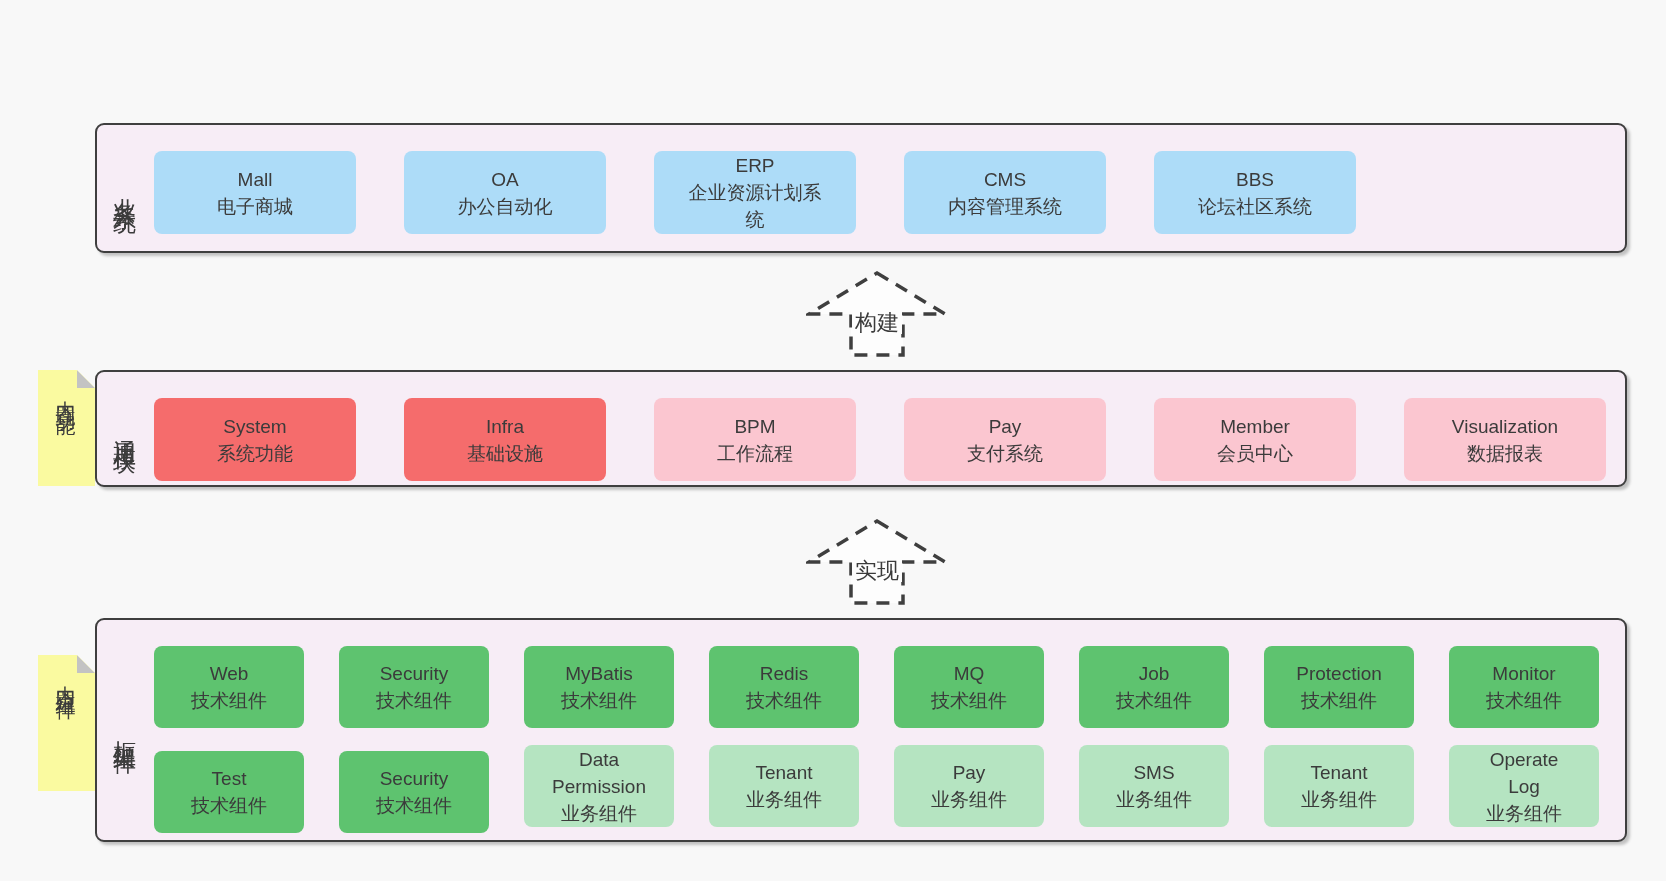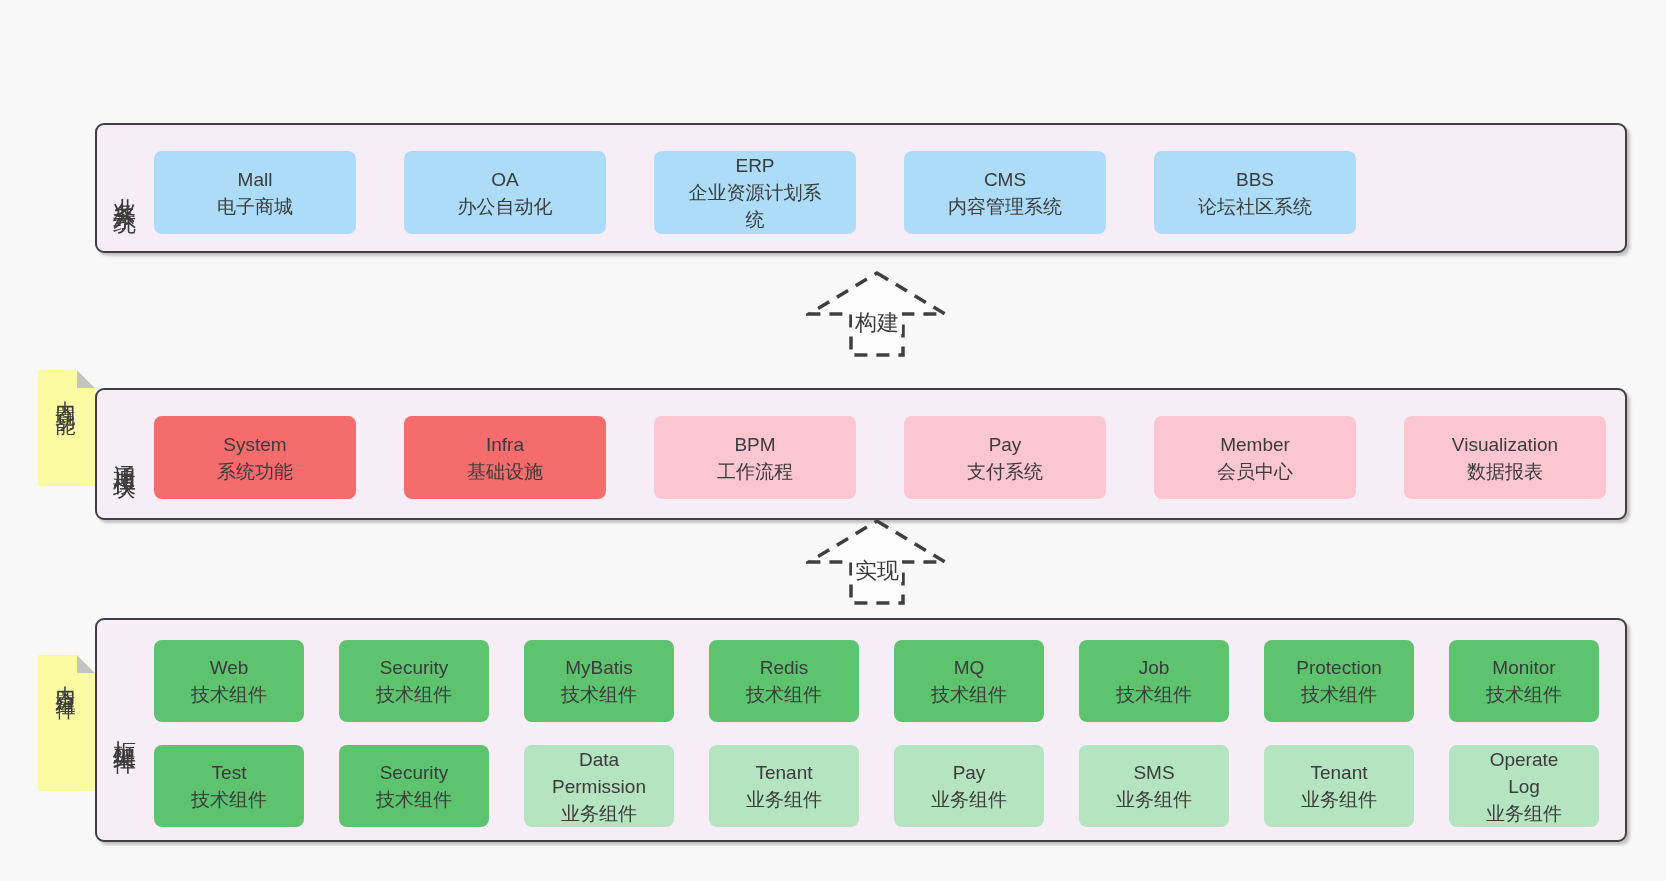--- a/index.html
+++ b/index.html
@@ -15,21 +15,21 @@
   }
   .stage{position:relative;width:1666px;height:881px;background:var(--page-bg);overflow:hidden;}
 
   .band{
     position:absolute;left:95px;width:1532px;box-sizing:border-box;
     background:var(--band-bg);
     border:2px solid var(--band-border);border-radius:9px;
     box-shadow:3px 3px 3px rgba(0,0,0,0.22);
   }
   .band-business{top:123px;height:130px;}
-  .band-modules{top:388px;height:132px;}
+  .band-modules{top:370px;height:117px;}
   .band-components{top:618px;height:224px;}
 
   .band-label{
     position:absolute;left:13px;top:50%;transform:translateY(-50%);
     writing-mode:vertical-rl;text-orientation:upright;
     font-size:23px;letter-spacing:4px;color:var(--text);white-space:nowrap;
   }
 
   .box-row{position:absolute;left:57px;display:flex;}
   .row-wide{gap:48px;top:26px;}
@@ -41,21 +41,21 @@
     box-sizing:border-box;border-radius:8px;
     display:flex;flex-direction:column;align-items:center;justify-content:center;
     text-align:center;line-height:27px;font-size:19px;color:var(--text);
     padding:0 26px;
   }
   .box-wide{width:202px;height:83px;}
   .box-narrow{width:150px;height:82px;}
   .box[data-variant="blue"]{background:var(--blue);}
   .box[data-variant="red"]{background:var(--red);}
   .box[data-variant="pink"]{background:var(--pink);justify-content:center;}
-  .box[data-variant="green"]{background:var(--green);}
+  .box[data-variant="green"]{background:var(--green);margin-top:6px;}
   .box[data-variant="light-green"]{background:var(--light-green);}
 
   .sticky{
     position:absolute;left:38px;width:57px;box-sizing:border-box;
     background:var(--sticky-yellow);
     clip-path:polygon(0 0,calc(100% - 18px) 0,100% 18px,100% 100%,0 100%);
     display:flex;justify-content:center;align-items:flex-start;
   }
   .sticky::after{
     content:'';position:absolute;top:0;right:0;width:18px;height:18px;

